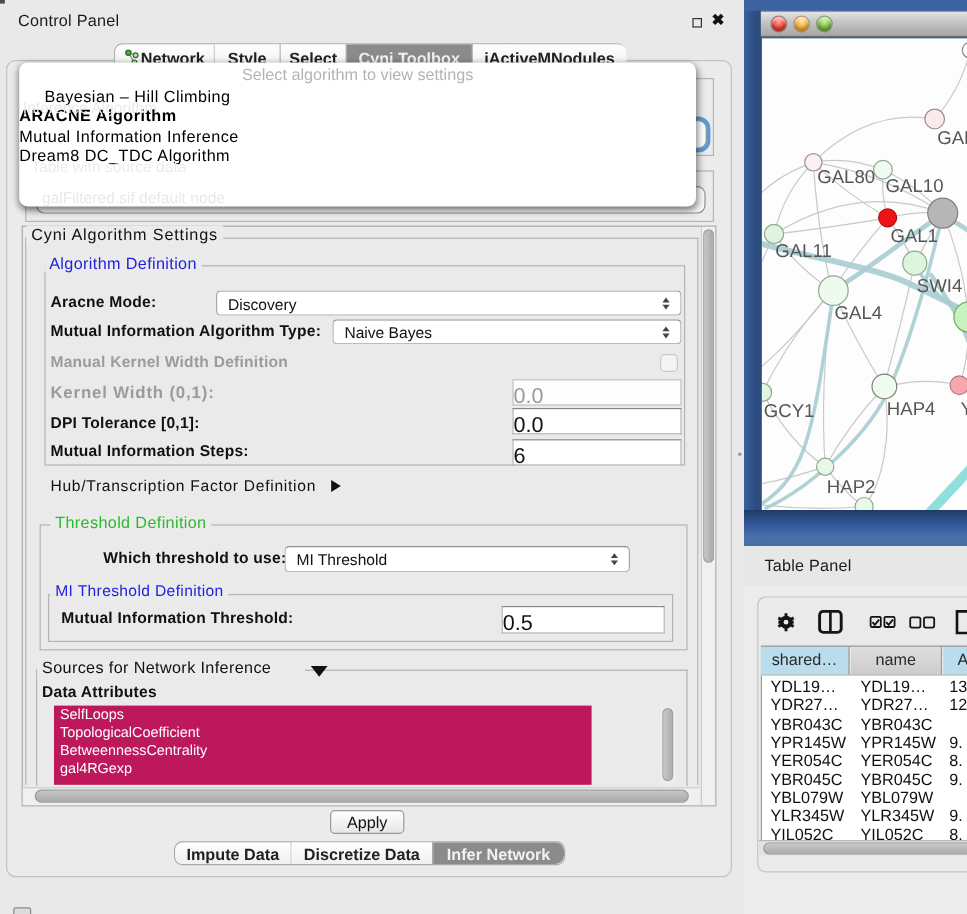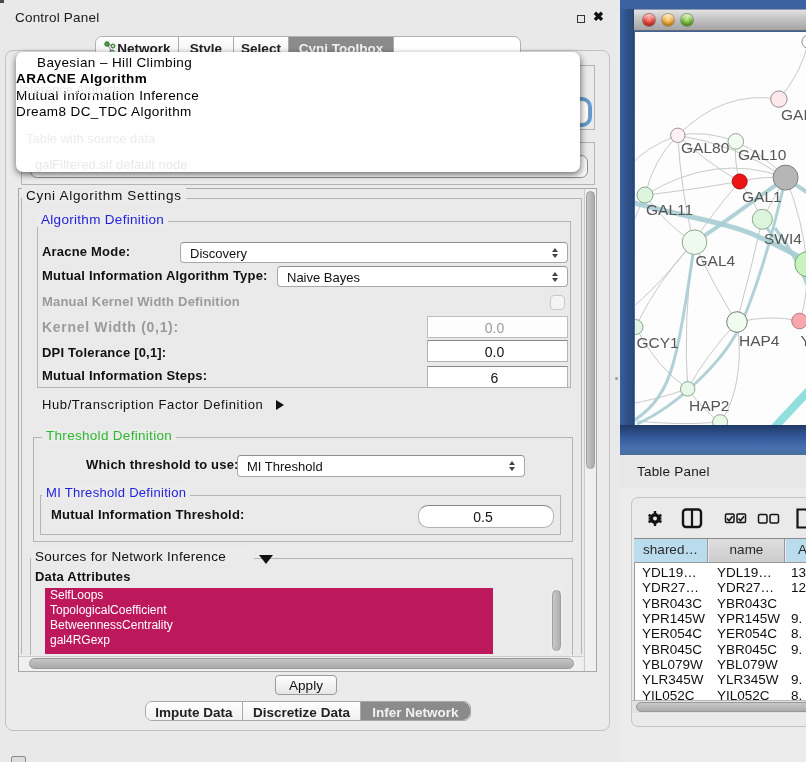--- a/index.html
+++ b/index.html
@@ -7,21 +7,21 @@
   body { font-family:"Liberation Sans",sans-serif; background:#e9e9e9; position:relative; overflow:hidden; }
   .abs { position:absolute; }
   .grp { position:absolute; border:1px solid #b4b4b4; }
   .glabel { position:absolute; background:#ebebeb; padding:0 4px; font-size:13.5px; white-space:nowrap; letter-spacing:0.3px; }
   .blabel { position:absolute; font-size:13px; font-weight:bold; color:#111; white-space:nowrap; letter-spacing:0.2px; }
   .combo { position:absolute; background:#fff; border:1px solid #a8a8a8; border-top-color:#8f8f8f; border-radius:4px; font-size:13px; color:#111; }
   .combo .ct { position:absolute; left:9px; top:3px; }
   .spin { position:absolute; right:8px; top:50%; width:7px; height:12px; margin-top:-6px; }
   .spin:before { content:""; position:absolute; left:0; top:1px; border-left:3px solid transparent; border-right:3px solid transparent; border-bottom:4px solid #444; }
   .spin:after { content:""; position:absolute; left:0; bottom:1px; border-left:3px solid transparent; border-right:3px solid transparent; border-top:4px solid #444; }
-  .field { position:absolute; background:#fff; border:1px solid #b2b2b2; border-top-color:#888; font-size:14px; color:#111; text-align:center; padding:2.5px 6px 0 0; }
+  .field { position:absolute; background:#fff; border:1px solid #b2b2b2; border-top-color:#888; font-size:18px; color:#111; text-align:left; padding:2.5px 6px 0 0; }
   .seg { position:absolute; top:0; bottom:0; border-right:1px solid #aaa; background:linear-gradient(#fefefe,#f0f0f0); color:#222; font-size:13.5px; font-weight:600; letter-spacing:0; text-align:center; }
   .seg.sel { background:#8b8b8b; color:#f2f2f2; }
   .seg span { position:absolute; left:0; right:0; top:4px; }
 </style>
 </head>
 <body>
 
 <div class="abs" style="left:0;top:0;width:4px;height:3px;background:#4a4a4a;"></div>
 
 <div class="abs" style="left:15px;top:10px;font-size:13.5px;color:#1a1a1a;letter-spacing:0.2px;">Control Panel</div>
@@ -48,20 +48,23 @@
   </div>
   <div class="seg" style="left:83px;width:55px;">
       <span>Style</span>
     </div>
   <div class="seg" style="left:138px;width:55px;">
       <span>Select</span>
     </div>
   <div class="seg sel" style="left:193px;width:105px;">
       <span>Cyni Toolbox</span>
     </div>
+  <div class="seg" style="left:298px;width:128px;border-right:none;border-top-right-radius:7px;border-bottom-right-radius:7px;">
+      <span>jActiveMNodules</span>
+    </div>
 </div>
 
 <div class="abs" style="left:18px;top:188px;width:579px;height:484px;border:1px solid #a8a8a8;background:#eaeaea;"></div>
 
 <div class="abs" style="left:21px;top:198px;width:561px;height:456px;border:1px solid #b4b4b4;border-bottom:none;"></div>
 <div class="glabel" style="left:22px;top:188px;color:#111;letter-spacing:0.7px;">Cyni Algorithm Settings</div>
 
 <div class="grp" style="left:37px;top:221px;width:534px;height:167px;"></div>
 <div class="glabel" style="left:37px;top:212px;color:#2222dd;">Algorithm Definition</div>
 
@@ -98,21 +101,21 @@
 <div class="blabel" style="left:86px;top:457px;">Which threshold to use:</div>
 <div class="combo" style="left:237px;top:455px;width:288px;height:22px;text-align:center;">
     <span class="ct">MI Threshold</span>
     <span class="spin"></span>
   </div>
 
 <div class="grp" style="left:40px;top:495px;width:521px;height:40px;"></div>
 <div class="glabel" style="left:42px;top:485px;color:#2222dd;font-size:13px;">MI Threshold Definition</div>
 
 <div class="blabel" style="left:51px;top:507px;">Mutual Information Threshold:</div>
-<div class="field" style="left:418px;top:505px;width:136px;height:23px;border-radius:10px;">0.5</div>
+<div class="field" style="left:418px;top:505px;width:136px;height:23px;">0.5</div>
 
 <div class="abs" style="left:30px;top:558px;width:543px;height:97px;border:1px solid #b4b4b4;border-bottom:none;"></div>
 <div class="glabel" style="left:31px;top:549px;color:#111;padding-right:28px;">Sources for Network Inference</div>
 <div class="abs" style="left:259px;top:555px;width:0;height:0;border-left:7.5px solid transparent;border-right:7.5px solid transparent;border-top:9px solid #111;"></div>
 
 <div class="blabel" style="left:35px;top:569px;">Data Attributes</div>
 
 <div class="abs" style="left:45px;top:588px;width:448px;height:66px;background:#be185d;color:#fff;font-size:12px;line-height:15px;padding-left:5px;overflow:hidden;">SelfLoops<br>TopologicalCoefficient<br>BetweennessCentrality<br>gal4RGexp</div>
 <div class="abs" style="left:550px;top:588px;width:13px;height:66px;background:#ededed;"></div>
 <div class="abs" style="left:551.5px;top:590px;width:9px;height:61px;border-radius:4.5px;background:linear-gradient(90deg,#c9c9c9,#aeaeae);border:1px solid #a0a0a0;"></div>
@@ -136,20 +139,21 @@
       <span style="top:2.5px;">Infer Network</span>
     </div>
 </div>
 
 <div class="abs" style="left:11px;top:756px;width:15px;height:12px;border:1.5px solid #8a8a8a;border-radius:2px;background:#dcdcdc;"></div>
 
 <div class="abs" style="left:16px;top:52px;width:564px;height:120px;background:#ffffff;border-radius:7px;box-shadow:-1px 2px 6px rgba(0,0,0,0.35),2px 3px 6px rgba(0,0,0,0.3);z-index:40;font-size:13.5px;color:#000;padding-top:3px;letter-spacing:0.4px;">
   <div style="position:absolute;left:3px;top:30px;color:#eaeaea;letter-spacing:0;font-size:13px;">Inference Algorithm</div>
   <div style="position:absolute;left:10px;top:79px;color:#ececec;letter-spacing:0;font-size:13px;">Table with source data</div>
   <div style="position:absolute;left:19px;top:105px;color:#e9e9e9;letter-spacing:0;font-size:13px;">galFiltered.sif default node</div>
+  <div style="height:18px;text-align:center;color:#b4b4b4;letter-spacing:0;">Select algorithm to view settings</div>
   <div style="height:16.4px;padding-left:21px;">Bayesian – Hill Climbing</div>
   <div style="height:16.4px;font-weight:bold;">ARACNE Algorithm</div>
   <div style="height:16.4px;">Mutual Information Inference</div>
   <div style="height:16.4px;">Dream8 DC_TDC Algorithm</div>
 </div>
 
 <div class="abs" style="left:620px;top:0;width:186px;height:455px;background:linear-gradient(#3c62a2,#3f66a8 55%,#4a71b0);"></div>
 <div class="abs" style="left:620px;top:9px;width:13px;height:416px;background:linear-gradient(90deg,#3a5f9e,#2f5085 60%,#2b4a7e);"></div>
 <div class="abs" style="left:620px;top:425px;width:186px;height:30px;background:linear-gradient(#1f3a66,#33589a 40%,#4970ae 75%,#47709f);"></div>
 

